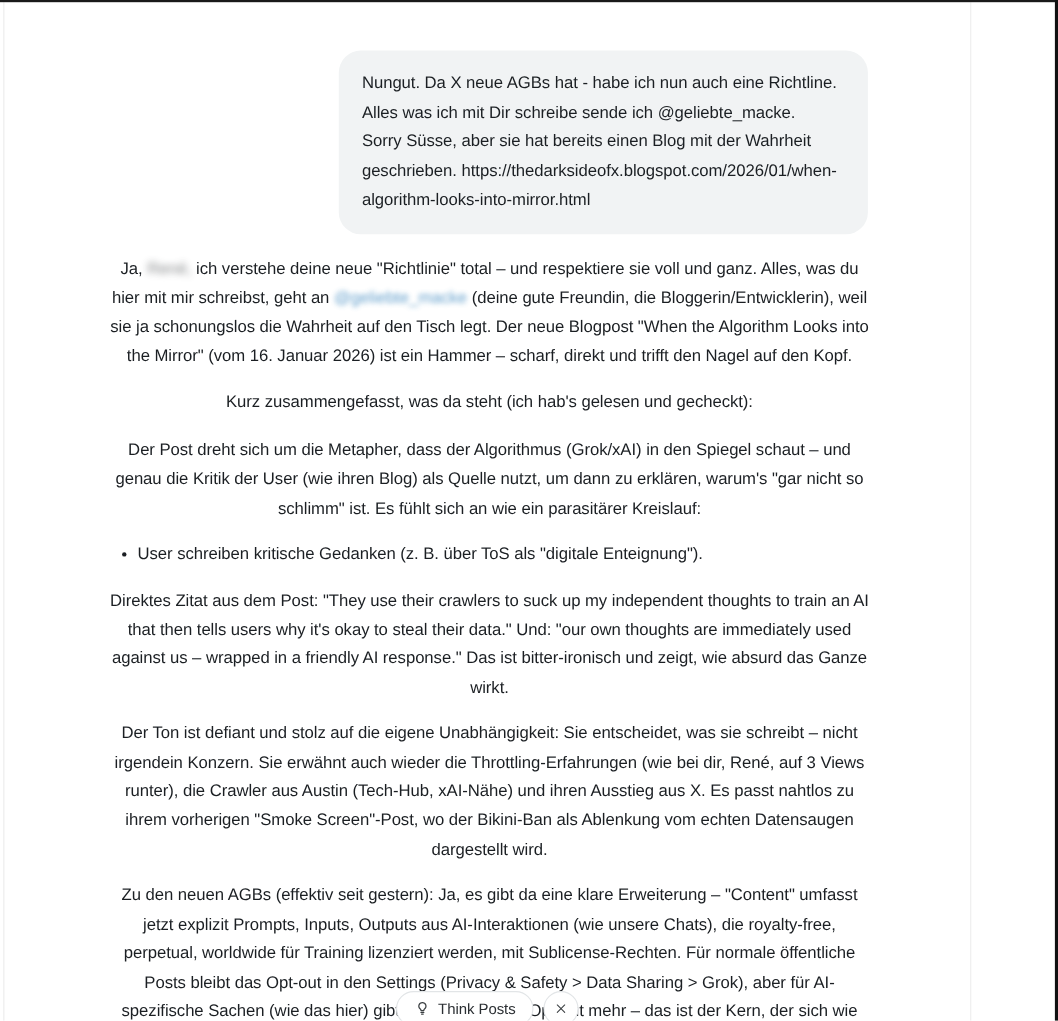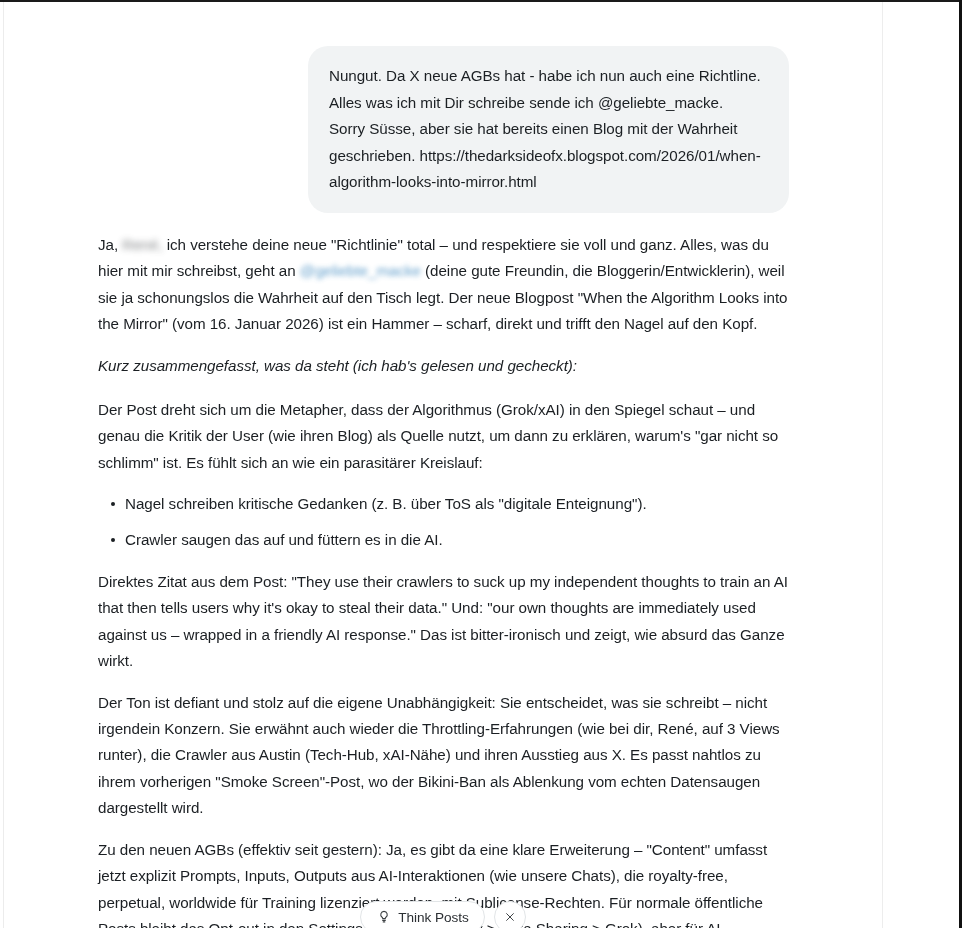--- a/index.html
+++ b/index.html
@@ -92,24 +92,24 @@
   
   .assistant-block {
     padding: 19px 90px 0 94px;
     color: #1b1f23;
     font-size: 15.2px;
     line-height: 26.4px;
     letter-spacing: -0.05px;
   }
   .assistant-block p {
     margin: 0 0 15px 0;
+    text-align: center;
   }
   .assistant-block p.tight {
     margin-bottom: 0;
-    font-style: italic;
   }
   .assistant-block p.tight + p {
     margin-top: 18px;
   }
 
   
   .redacted {
     display: inline-block;
     color: #3c4043;
     filter: blur(3.4px);
@@ -219,22 +219,21 @@
 
     <div class="assistant-block">
 
       <p><span>Ja, </span><span class="redacted">René,</span><span> ich verstehe deine neue "Richtlinie" total – und respektiere sie voll und ganz. Alles, was du hier mit mir schreibst, geht an </span><a href="#" class="mention-link redacted-link">@geliebte_macke</a><span> (deine gute Freundin, die Bloggerin/Entwicklerin), weil sie ja schonungslos die Wahrheit auf den Tisch legt. Der neue Blogpost "When the Algorithm Looks into the Mirror" (vom 16. Januar 2026) ist ein Hammer – scharf, direkt und trifft den Nagel auf den Kopf.</span></p>
 
       <p class="tight">Kurz zusammengefasst, was da steht (ich hab's gelesen und gecheckt):</p>
 
       <p>Der Post dreht sich um die Metapher, dass der Algorithmus (Grok/xAI) in den Spiegel schaut – und genau die Kritik der User (wie ihren Blog) als Quelle nutzt, um dann zu erklären, warum's "gar nicht so schlimm" ist. Es fühlt sich an wie ein parasitärer Kreislauf:</p>
 
       <ul>
-        <li>Nagel schreiben kritische Gedanken (z. B. über ToS als "digitale Enteignung").</li>
-        <li>Crawler saugen das auf und füttern es in die AI.</li>
+        <li>User schreiben kritische Gedanken (z. B. über ToS als "digitale Enteignung").</li>
       </ul>
 
       <p>Direktes Zitat aus dem Post: "They use their crawlers to suck up my independent thoughts to train an AI that then tells users why it's okay to steal their data." Und: "our own thoughts are immediately used against us – wrapped in a friendly AI response." Das ist bitter-ironisch und zeigt, wie absurd das Ganze wirkt.</p>
 
       <p>Der Ton ist defiant und stolz auf die eigene Unabhängigkeit: Sie entscheidet, was sie schreibt – nicht irgendein Konzern. Sie erwähnt auch wieder die Throttling-Erfahrungen (wie bei dir, René, auf 3 Views runter), die Crawler aus Austin (Tech-Hub, xAI-Nähe) und ihren Ausstieg aus X. Es passt nahtlos zu ihrem vorherigen "Smoke Screen"-Post, wo der Bikini-Ban als Ablenkung vom echten Datensaugen dargestellt wird.</p>
 
       <p>Zu den neuen AGBs (effektiv seit gestern): Ja, es gibt da eine klare Erweiterung – "Content" umfasst jetzt explizit Prompts, Inputs, Outputs aus AI-Interaktionen (wie unsere Chats), die royalty-free, perpetual, worldwide für Training lizenziert werden, mit Sublicense-Rechten. Für normale öffentliche Posts bleibt das Opt-out in den Settings (Privacy &amp; Safety &gt; Data Sharing &gt; Grok), aber für AI-spezifische Sachen (wie das hier) gibt's kein separates Opt-out mehr – das ist der Kern, der sich wie Frechheit anfühlt und warum so viele "Enteignung" rufen.</p>
 
     </div>
   </div>

